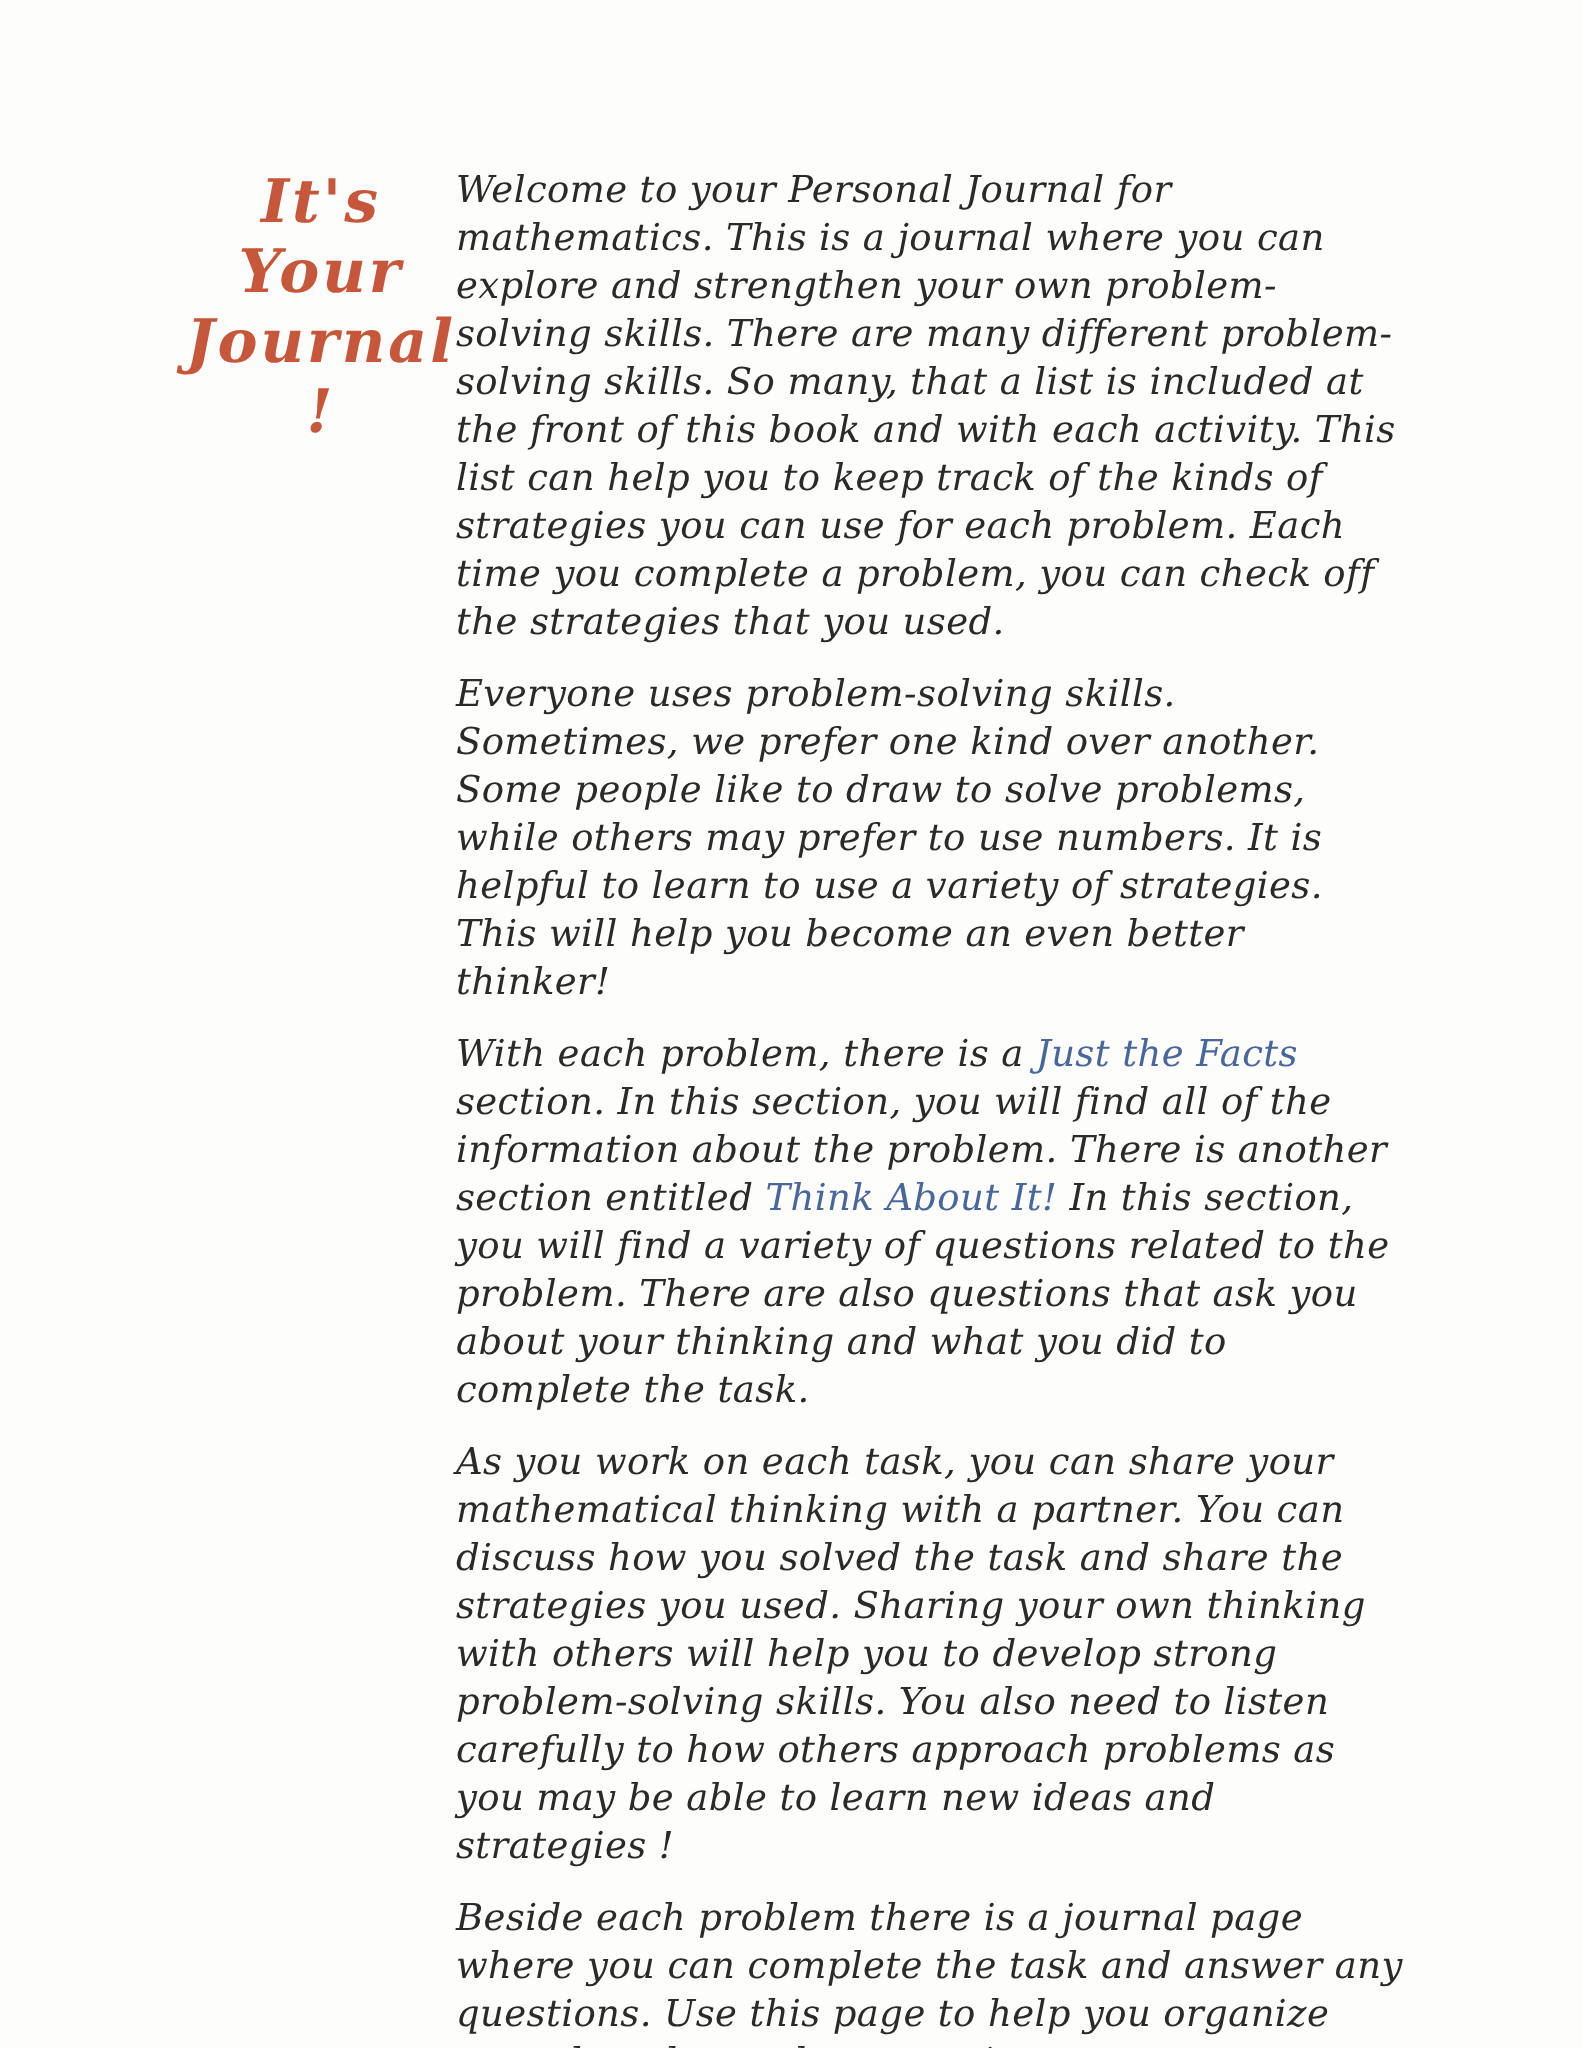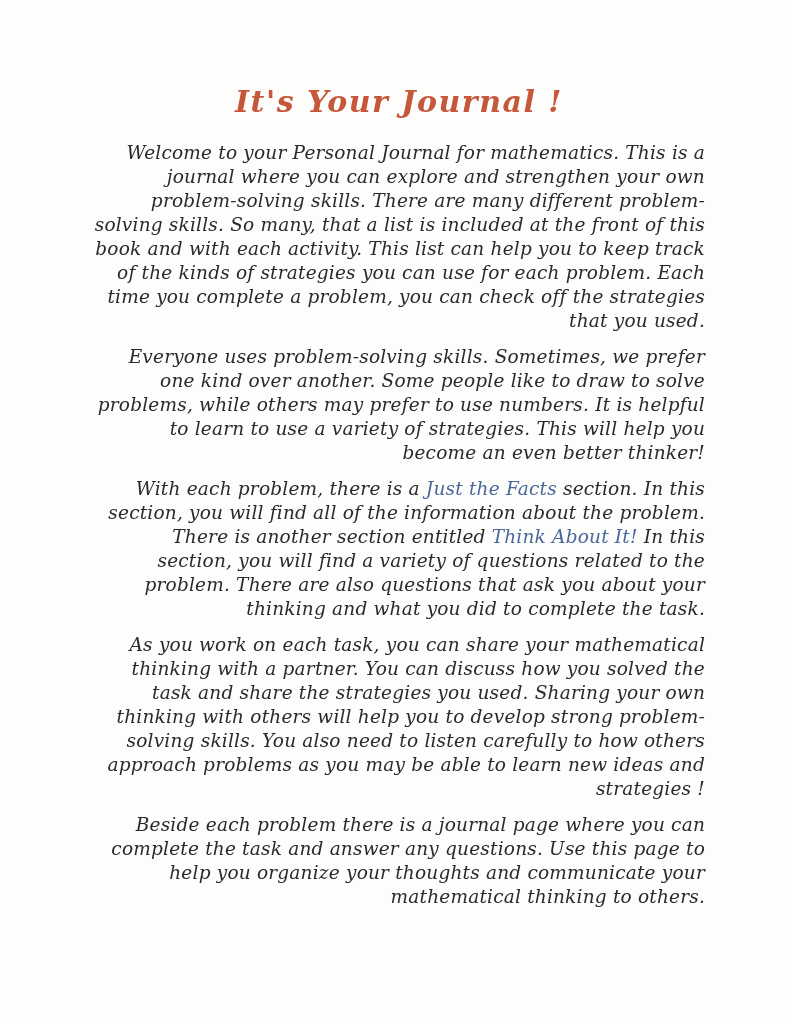--- a/index.html
+++ b/index.html
@@ -11,40 +11,40 @@
   * { box-sizing: border-box; }
   html, body { margin: 0; padding: 0; background: #ffffff; }
   .page {
     position: relative;
     width: 791px;
     height: 1024px;
     margin: 0 auto;
     background: var(--page-background);
     padding: 84px 86px 0 93px;
     display: flex;
-    flex-direction: column;
+    flex-direction: row;
     font-family: "DejaVu Serif", serif;
     font-style: italic;
     overflow: hidden;
   }
   .page-title {
     margin: 0 0 22px 0;
     text-align: center;
     font-size: 30px;
     font-weight: 600;
     letter-spacing: 1.5px;
     color: var(--title-color);
   }
   .body-text p {
     margin: 0 0 12px 0;
     font-size: 18.5px;
     line-height: 24px;
     letter-spacing: 0.2px;
     color: var(--body-text-color);
-    text-align: right;
+    text-align: left;
   }
   .accent {
     color: var(--accent-color);
   }
 </style>
 </head>
 <body>
 
 <div class="page">
 

